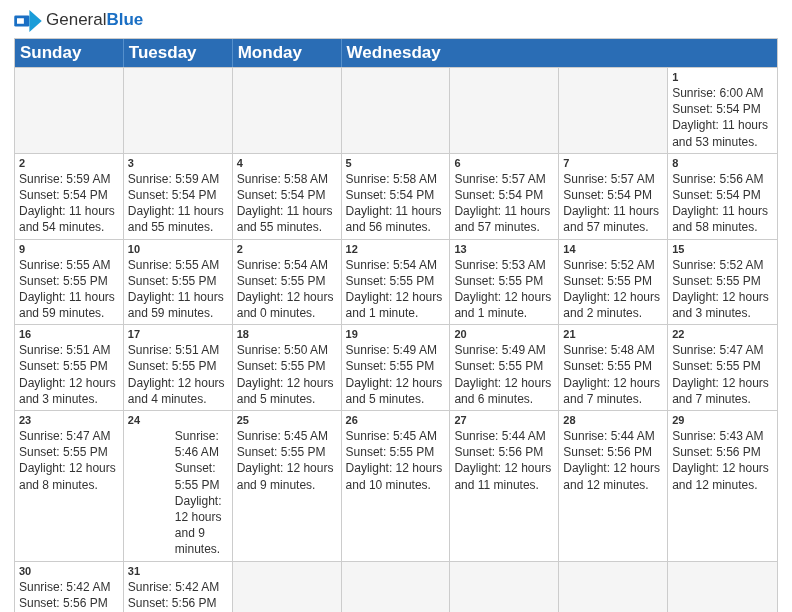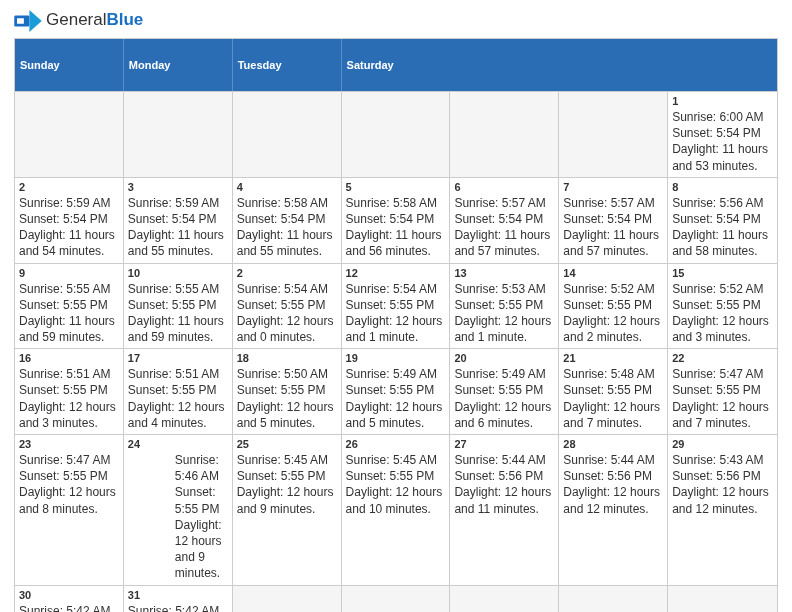--- a/index.html
+++ b/index.html
@@ -51,23 +51,23 @@
       flex-direction: column;
       border: 1px solid #ccc;
     }
     .cal-header {
       display: grid;
       grid-template-columns: repeat(7, 1fr);
       background: #2a6db5;
     }
     .cal-header-cell {
       color: white;
-      font-size: 11px;
+      font-size: 17px;
       font-weight: bold;
-      padding: 20px 5px;
+      padding: 4px 5px;
       text-align: left;
       border-right: 1px solid #5590cc;
     }
     .cal-header-cell:last-child { border-right: none; }
     .cal-body {
       display: flex;
       flex-direction: column;
       flex: 1;
     }
     .cal-row {
@@ -119,23 +119,23 @@
     </div>
     <div class="title-block">
       <div class="month-title"></div>
       <div class="subtitle"></div>
     </div>
   </div>
 
   <div class="calendar">
     <div class="cal-header" id="cal-header">
         <div class="cal-header-cell">Sunday</div>
+        <div class="cal-header-cell">Tuesday</div>
         <div class="cal-header-cell">Monday</div>
-        <div class="cal-header-cell">Tuesday</div>
-        <div class="cal-header-cell">Saturday</div>
+        <div class="cal-header-cell">Wednesday</div>
       </div>
     <div class="cal-body" id="cal-body">
         <div class="cal-row">
           <div class="cal-cell empty"></div>
           <div class="cal-cell empty"></div>
           <div class="cal-cell empty"></div>
           <div class="cal-cell empty"></div>
           <div class="cal-cell empty"></div>
           <div class="cal-cell empty"></div>
           <div class="cal-cell">

